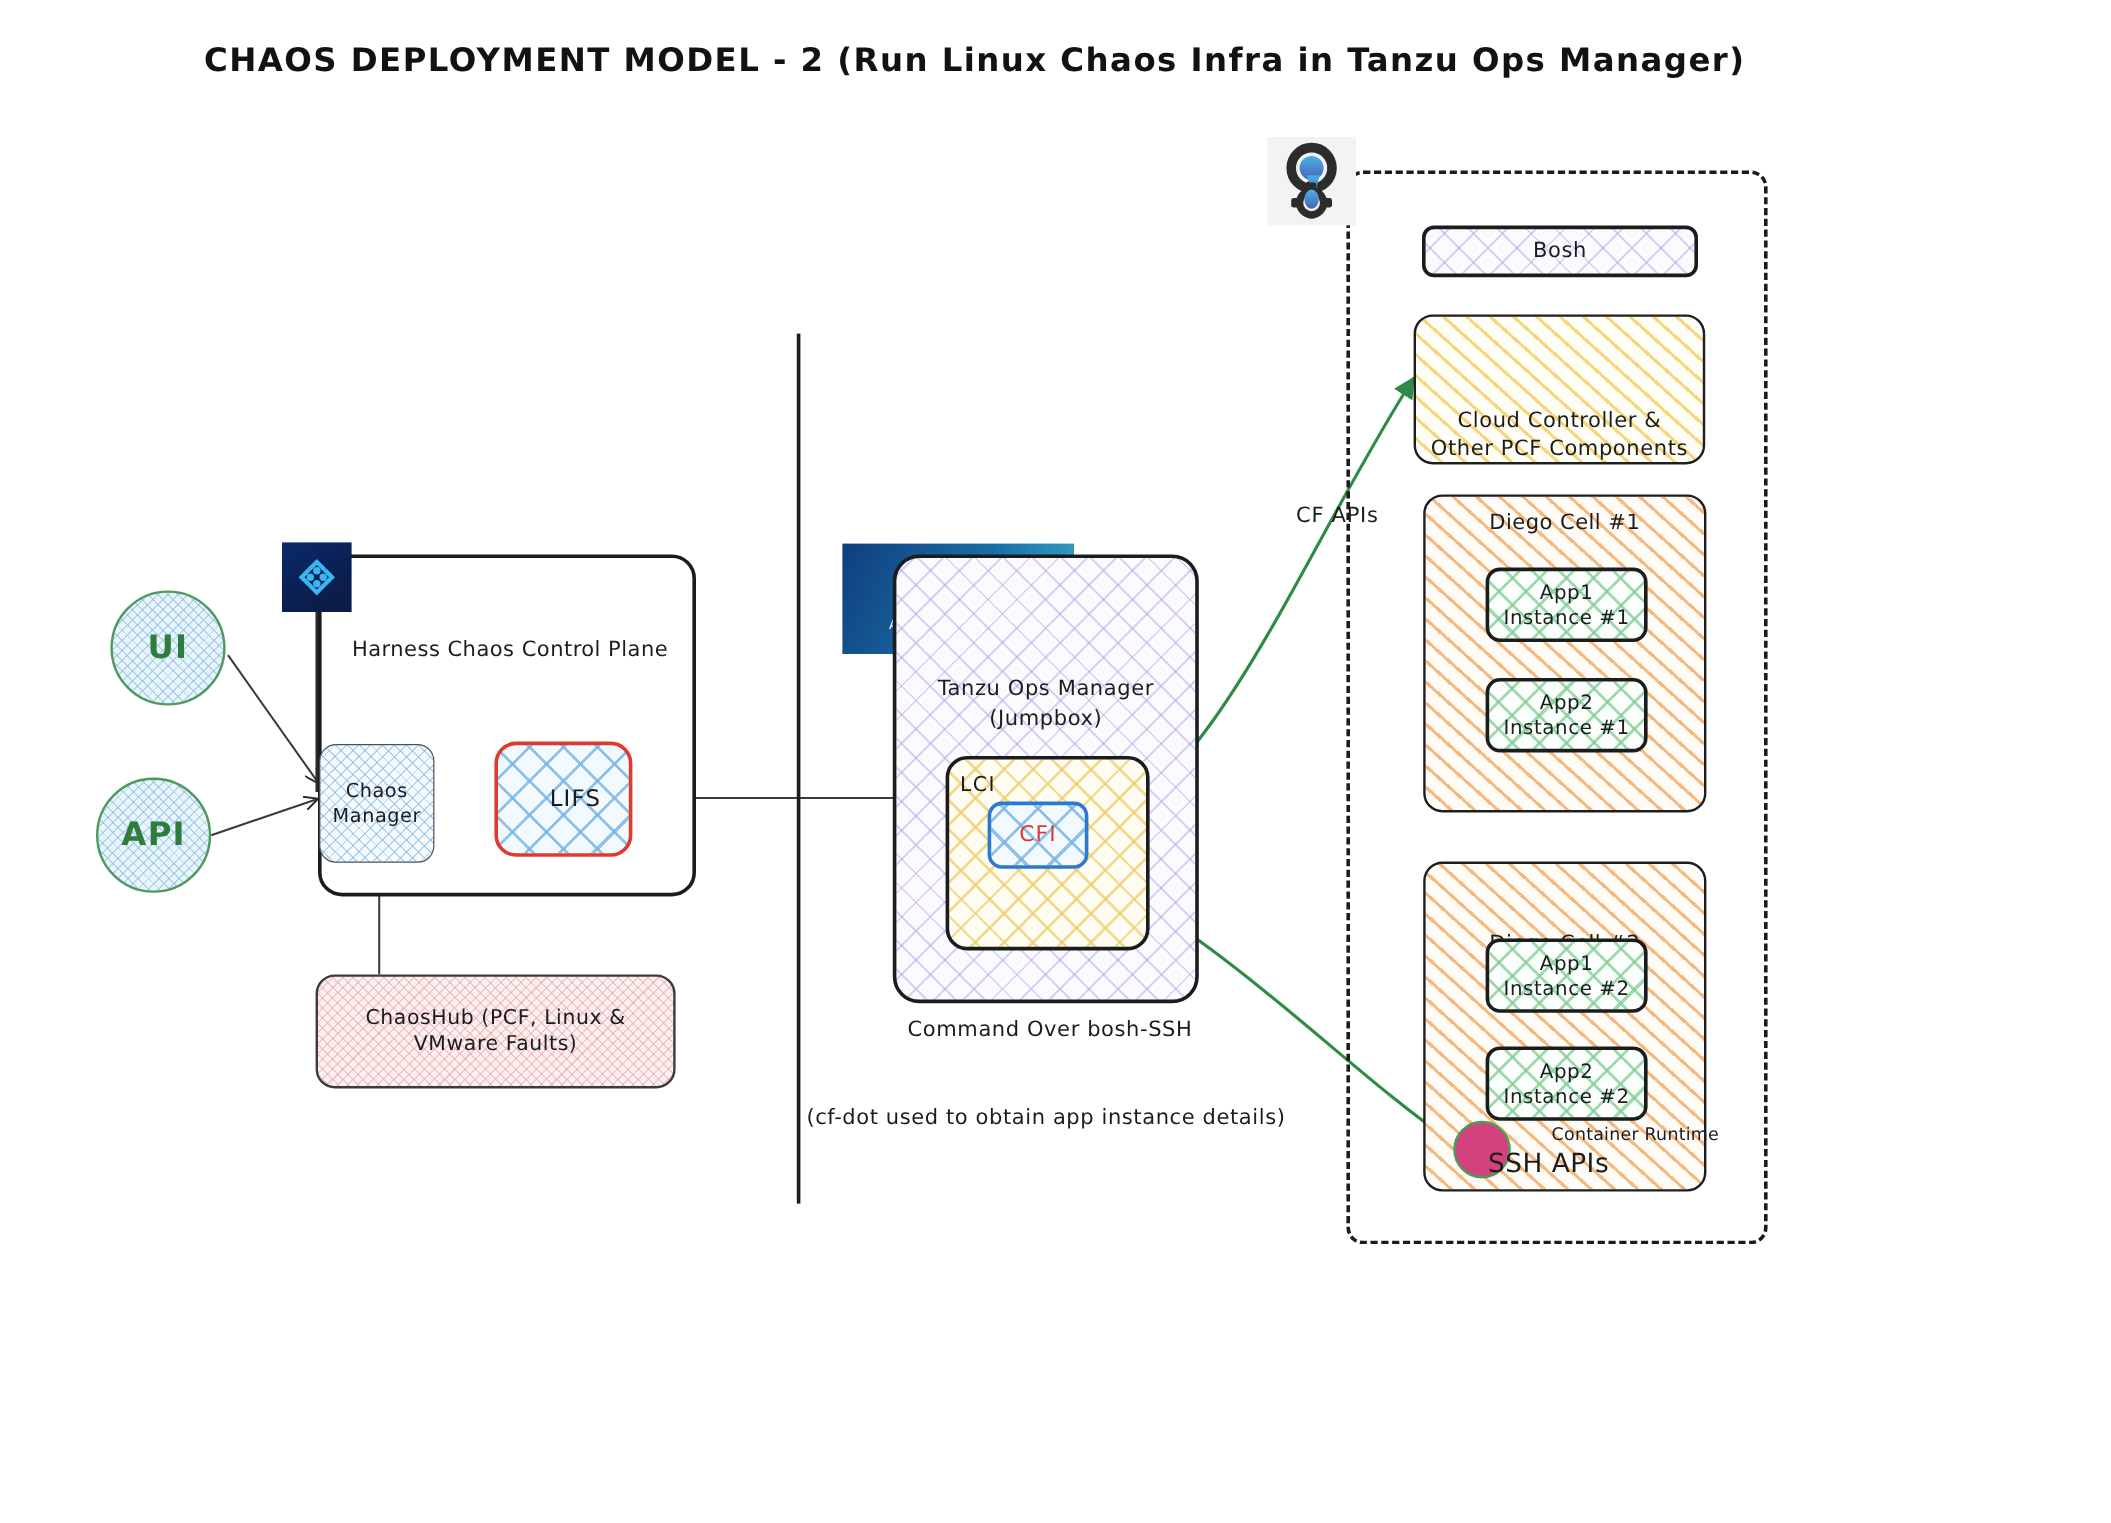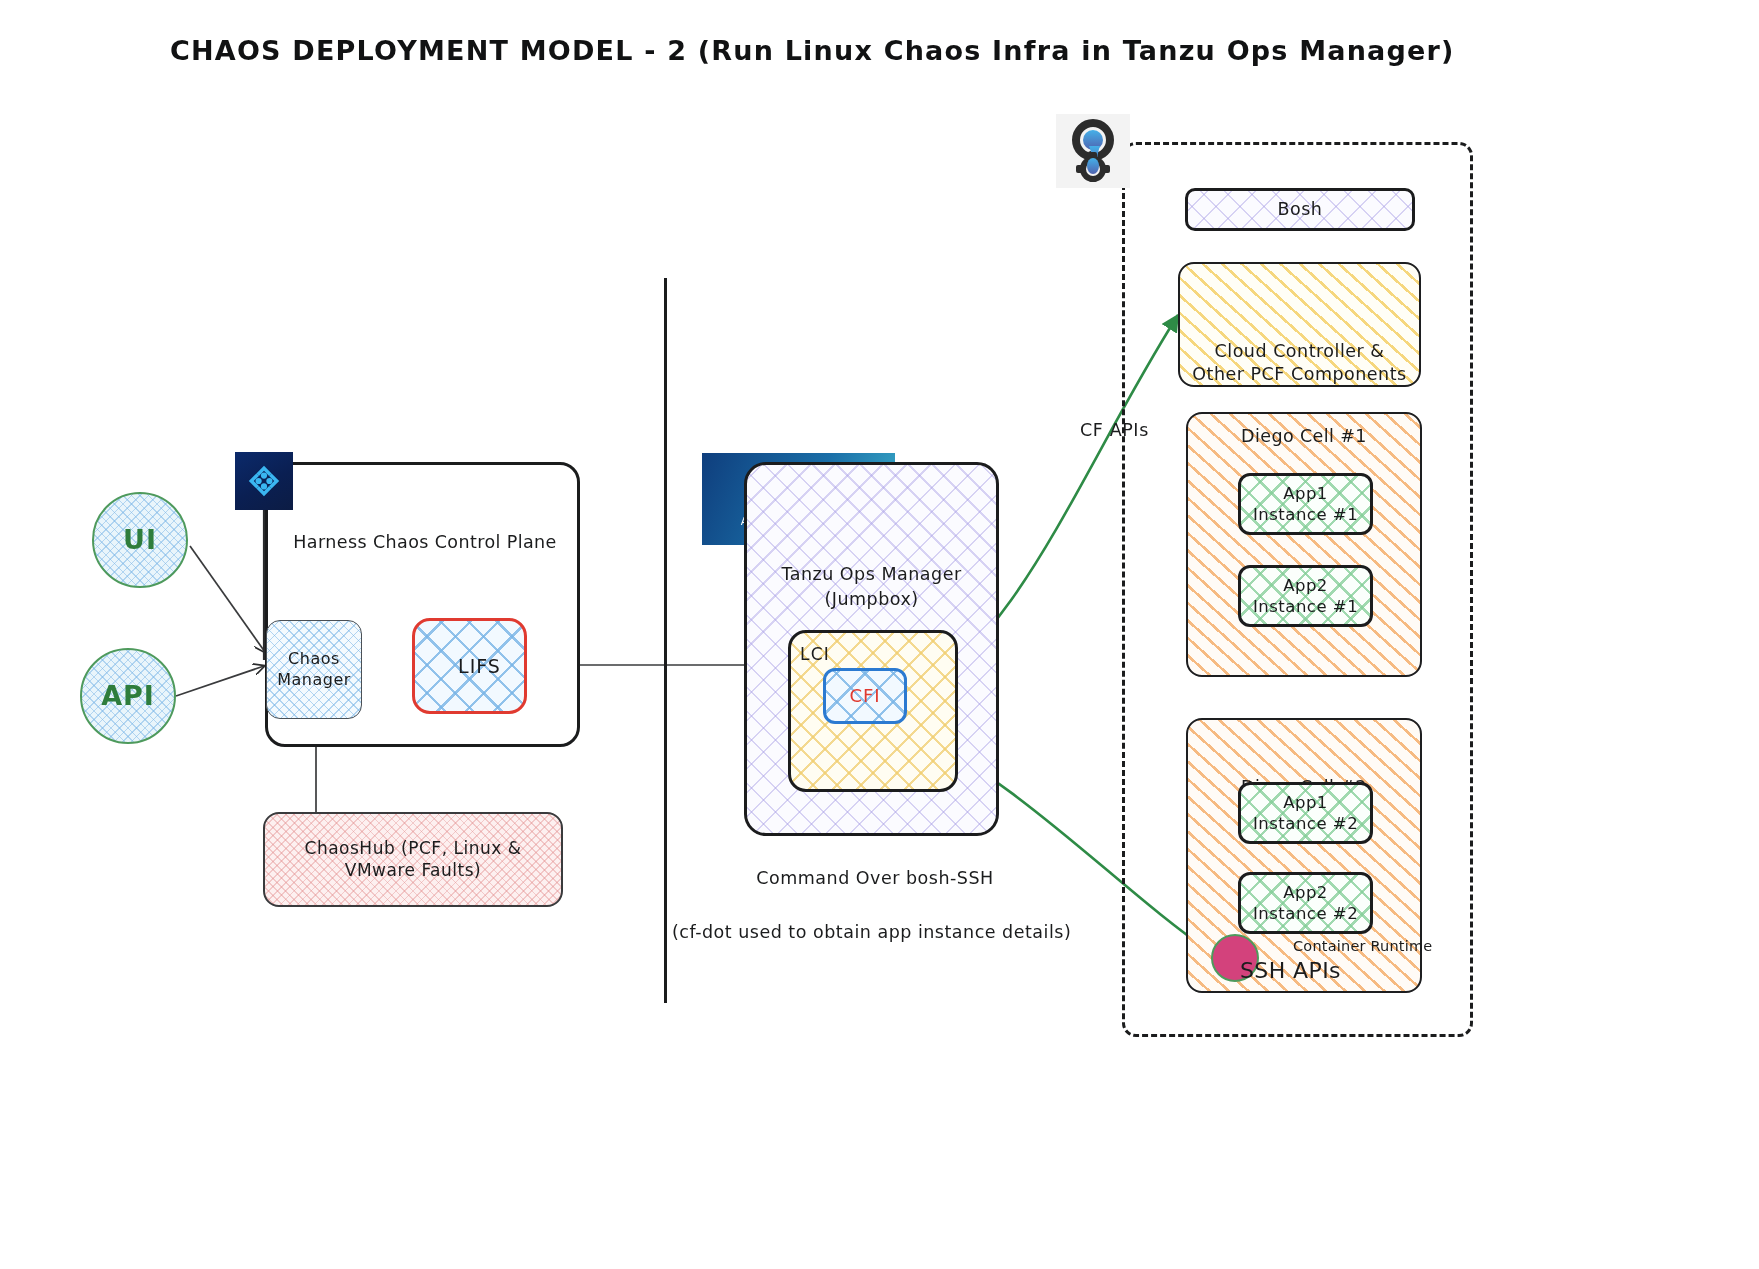--- a/index.html
+++ b/index.html
@@ -217,21 +217,21 @@
     left: 823px; top: 668px; width: 84px; height: 56px;
     border: 3.2px solid #2b7ad1;
     border-radius: 12px;
     color: #e03a30;
     font-size: 18px;
     letter-spacing: 1px;
   }
   #label-bosh-ssh {
     position: absolute;
     left: 730px; top: 848px; width: 290px;
-    text-align: center; font-size: 17.5px; margin-top: 20px;
+    text-align: center; font-size: 17.5px;
   }
   #label-cfdot {
     position: absolute;
     left: 672px; top: 922px; width: 440px;
     font-size: 17.5px;
   }
 
   
   #pcf-boundary {
     position: absolute;

